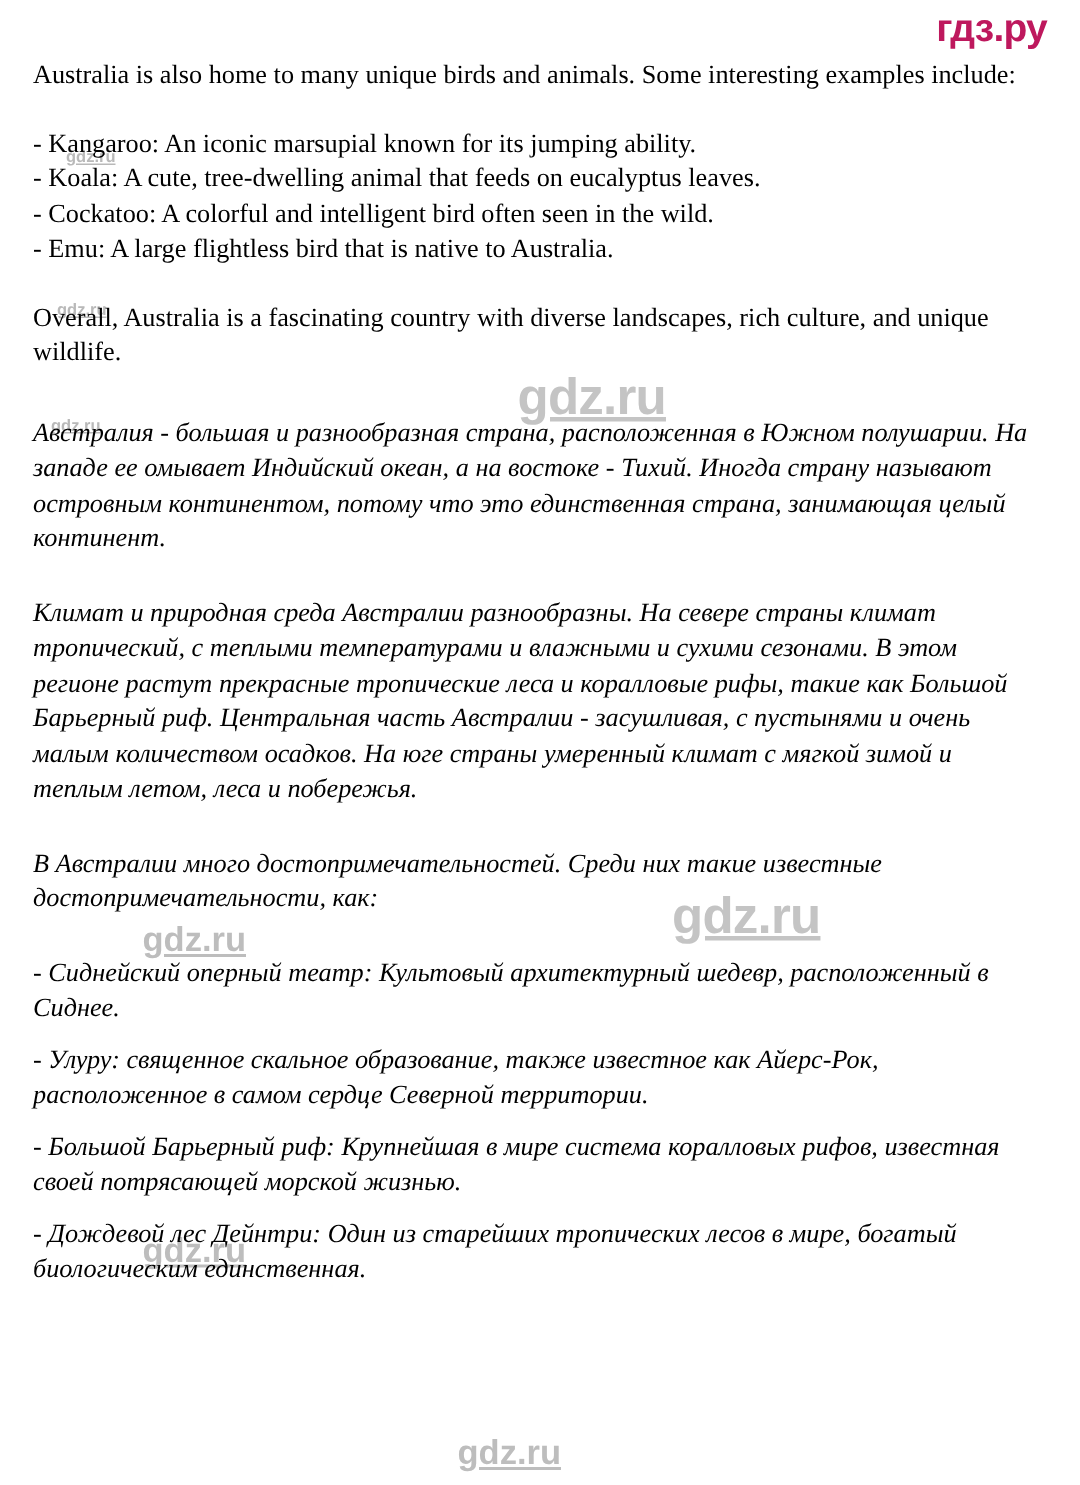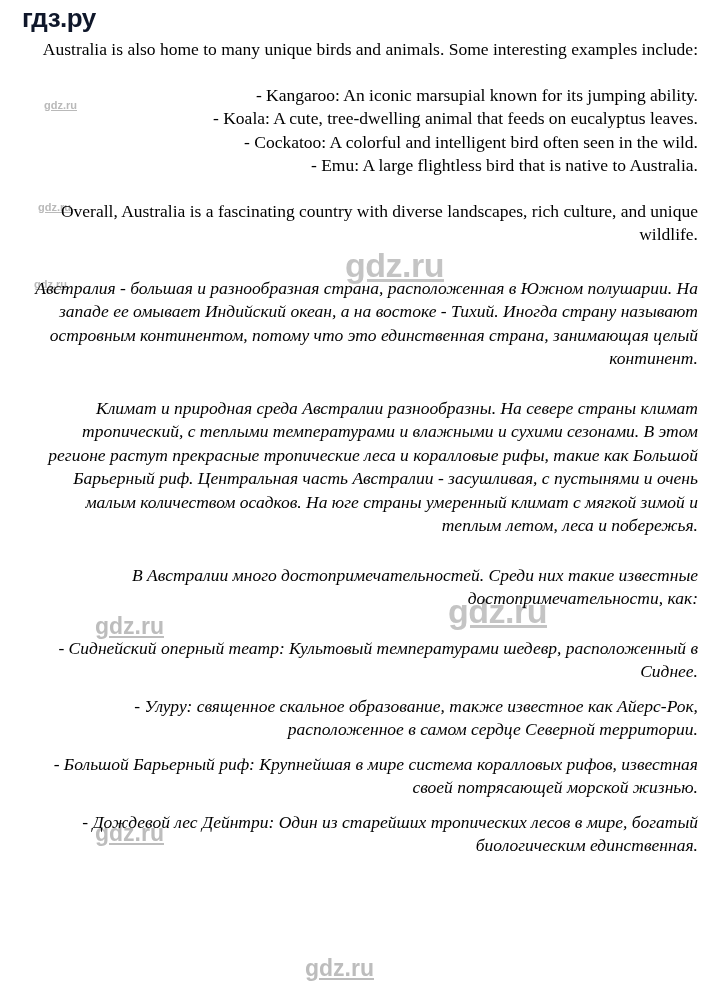--- a/index.html
+++ b/index.html
@@ -16,40 +16,39 @@
     overflow: hidden;
   }
   .page {
     position: relative;
     width: 720px;
     height: 990px;
     box-sizing: border-box;
     padding: 0 22px;
   }
   .brand-top {
-    text-align: left;
+    text-align: right;
     font-family: "Liberation Sans", sans-serif;
     font-weight: bold;
     font-size: 26px;
-    color: #0f172a;
+    color: #be185d;
     letter-spacing: -0.5px;
     padding-top: 2px;
     height: 32px;
     line-height: 32px;
   }
   .content {
     position: relative;
     z-index: 2;
     margin-top: 4px;
   }
   p {
     margin: 0 0 0 0;
     font-size: 17.5px;
     line-height: 23.5px;
-    text-align: right;
   }
   .en {
     font-style: normal;
   }
   .ru {
     font-style: italic;
   }
   .gap-sm { height: 11px; }
   .gap-md { height: 22px; }
   .gap-lg { height: 26px; }
@@ -127,21 +126,21 @@
     <div class="gap-lg"></div>
 
     <p class="ru">Климат и природная среда Австралии разнообразны. На севере страны климат тропический, с теплыми температурами и влажными и сухими сезонами. В этом регионе растут прекрасные тропические леса и коралловые рифы, такие как Большой Барьерный риф. Центральная часть Австралии - засушливая, с пустынями и очень малым количеством осадков. На юге страны умеренный климат с мягкой зимой и теплым летом, леса и побережья.</p>
 
     <div class="gap-lg"></div>
 
     <p class="ru">В Австралии много достопримечательностей. Среди них такие известные достопримечательности, как:</p>
 
     <div class="gap-lg"></div>
 
-    <p class="ru">- Сиднейский оперный театр: Культовый температурами шедевр, расположенный в Сиднее.</p>
+    <p class="ru">- Сиднейский оперный театр: Культовый архитектурный шедевр, расположенный в Сиднее.</p>
     <div class="gap-sm"></div>
     <p class="ru">- Улуру: священное скальное образование, также известное как Айерс-Рок, расположенное в самом сердце Северной территории.</p>
     <div class="gap-sm"></div>
     <p class="ru">- Большой Барьерный риф: Крупнейшая в мире система коралловых рифов, известная своей потрясающей морской жизнью.</p>
     <div class="gap-sm"></div>
     <p class="ru">- Дождевой лес Дейнтри: Один из старейших тропических лесов в мире, богатый биологическим единственная.</p>
 
     <div class="gap-lg"></div>
 
 

